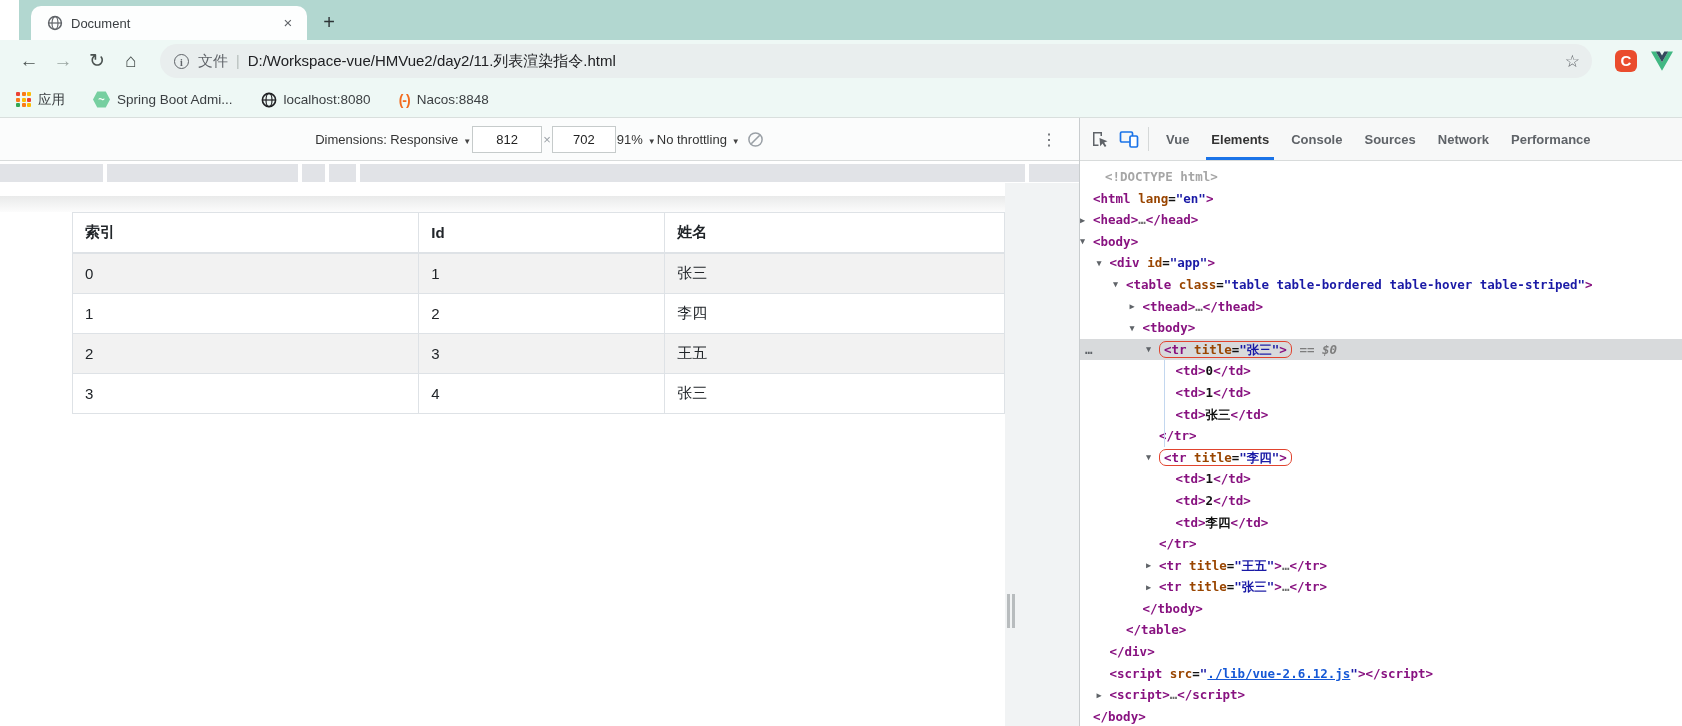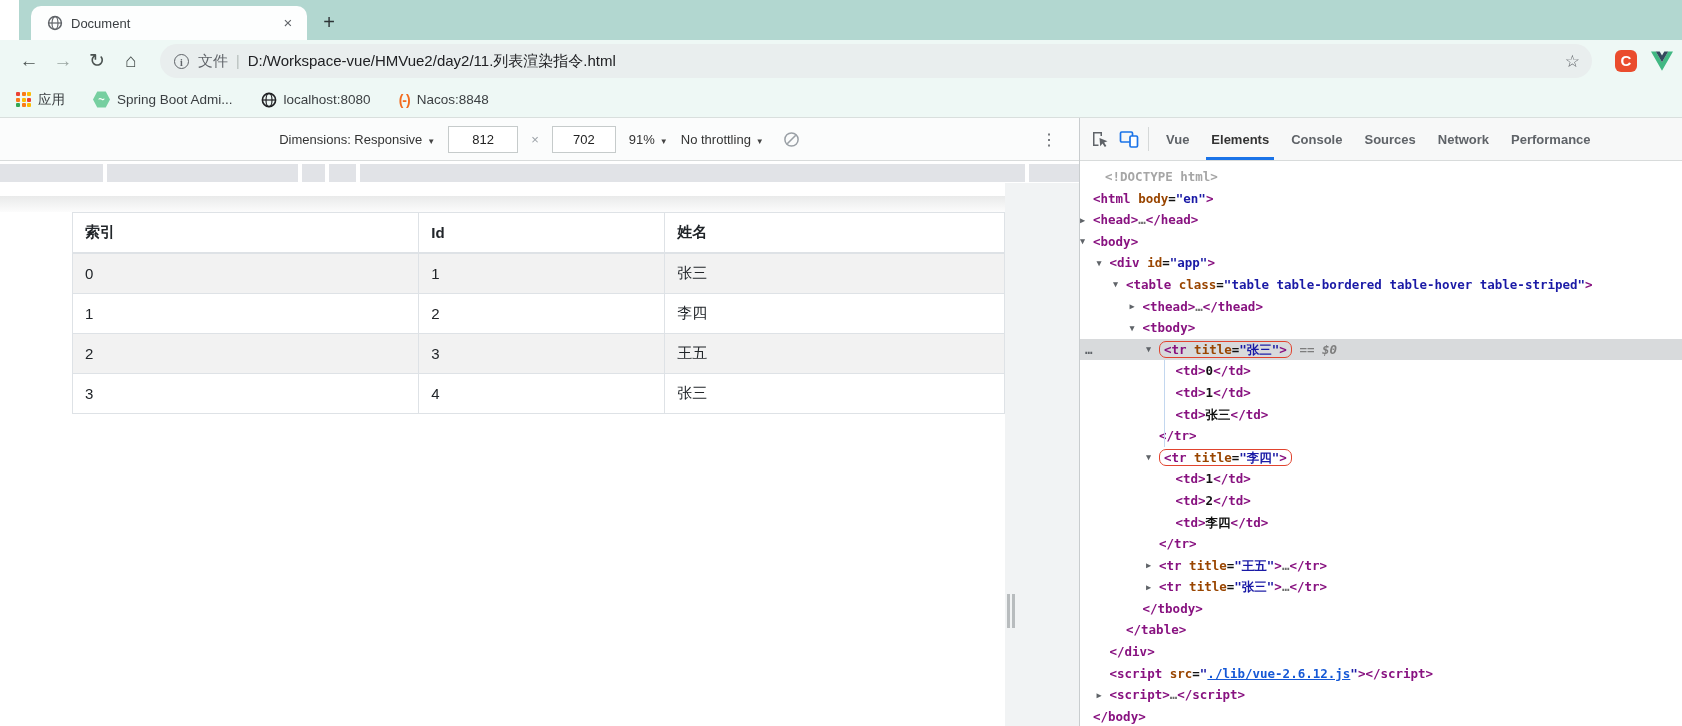--- a/index.html
+++ b/index.html
@@ -38,21 +38,21 @@
   .apps-grid i{width:4px;height:4px;border-radius:1px;display:block;}
   .hex{width:17px;height:17px;background:#76cfa0;clip-path:polygon(25% 3%,75% 3%,100% 50%,75% 97%,25% 97%,0 50%);
     color:#fff;font-weight:bold;font-size:11px;text-align:center;line-height:17px;}
   .nacos{color:#f26b1d;font-weight:bold;font-size:14px;letter-spacing:-1px;}
 
   
   .content{display:flex;height:608px;}
   .page-area{width:1079px;flex:none;position:relative;}
   .device-toolbar{height:43px;background:#fbfcfc;border-bottom:1px solid #d8dbdb;box-sizing:border-box;
     display:flex;align-items:center;justify-content:center;font-size:13px;color:#333;position:relative;}
-  .dtb-group{display:flex;align-items:center;gap:13px;}
+  .dtb-group{display:flex;align-items:center;gap:1px;}
   .caret{font-size:8px;color:#444;margin-left:5px;}
   .dim-input{width:64px;height:23px;border:1px solid #c6cbcb;background:#fff;text-align:center;font-size:13px;color:#222;
     font-family:"Liberation Sans",sans-serif;}
   .dim-x{color:#9aa0a6;}
   .rotate-ic{width:17px;height:17px;margin-left:6px;}
   .dtb-dots{position:absolute;right:22px;font-size:16px;color:#5f6368;letter-spacing:0;}
 
   .stage{position:relative;height:565px;background:#f1f3f4;overflow:hidden;}
   .stage-top{position:absolute;left:0;top:0;width:1079px;height:22px;background:#fff;}
   .media-bar{position:absolute;left:0;top:3px;height:18px;width:1079px;}
@@ -266,21 +266,21 @@
             <div class="dt-tab">Vue</div>
             <div class="dt-tab active">Elements</div>
             <div class="dt-tab">Console</div>
             <div class="dt-tab">Sources</div>
             <div class="dt-tab">Network</div>
             <div class="dt-tab">Performance</div>
           </div>
       </div>
       <div class="dt-tree">
           <div class="line" style="padding-left: 25px;"><span class="tk-gray">&lt;!DOCTYPE html&gt;</span></div>
-          <div class="line" style="padding-left: 13px;"><span class="tk-tag">&lt;html </span><span class="tk-attr">body</span><span class="tk-plain">=</span><span class="tk-val">"en"</span><span class="tk-tag">&gt;</span></div>
+          <div class="line" style="padding-left: 13px;"><span class="tk-tag">&lt;html </span><span class="tk-attr">lang</span><span class="tk-plain">=</span><span class="tk-val">"en"</span><span class="tk-tag">&gt;</span></div>
           <div class="line" style="padding-left: 13px;"><span class="arrow">▶</span><span class="tk-tag">&lt;head&gt;</span><span class="tk-dots">…</span><span class="tk-tag">&lt;/head&gt;</span></div>
           <div class="line" style="padding-left: 13px;"><span class="arrow">▼</span><span class="tk-tag">&lt;body&gt;</span></div>
           <div class="line" style="padding-left: 29.5px;"><span class="arrow">▼</span><span class="tk-tag">&lt;div </span><span class="tk-attr">id</span><span class="tk-plain">=</span><span class="tk-val">"app"</span><span class="tk-tag">&gt;</span></div>
           <div class="line" style="padding-left: 46px;"><span class="arrow">▼</span><span class="tk-tag">&lt;table </span><span class="tk-attr">class</span><span class="tk-plain">=</span><span class="tk-val">"table table-bordered table-hover table-striped"</span><span class="tk-tag">&gt;</span></div>
           <div class="line" style="padding-left: 62.5px;"><span class="arrow">▶</span><span class="tk-tag">&lt;thead&gt;</span><span class="tk-dots">…</span><span class="tk-tag">&lt;/thead&gt;</span></div>
           <div class="line" style="padding-left: 62.5px;"><span class="arrow">▼</span><span class="tk-tag">&lt;tbody&gt;</span></div>
           <div class="line selected" style="padding-left: 79px;"><span class="arrow">▼</span><span class="gutter-dots">…</span><span class="redbox"><span class="tk-tag">&lt;tr </span><span class="tk-attr">title</span><span class="tk-plain">=</span><span class="tk-val">"张三"</span><span class="tk-tag">&gt;</span></span><span class="tk-eq"> == $0</span></div>
           <div class="line" style="padding-left: 95.5px;"><span class="tk-tag">&lt;td&gt;</span><span class="tk-plain">0</span><span class="tk-tag">&lt;/td&gt;</span></div>
           <div class="line" style="padding-left: 95.5px;"><span class="tk-tag">&lt;td&gt;</span><span class="tk-plain">1</span><span class="tk-tag">&lt;/td&gt;</span></div>
           <div class="line" style="padding-left: 95.5px;"><span class="tk-tag">&lt;td&gt;</span><span class="tk-plain">张三</span><span class="tk-tag">&lt;/td&gt;</span></div>

